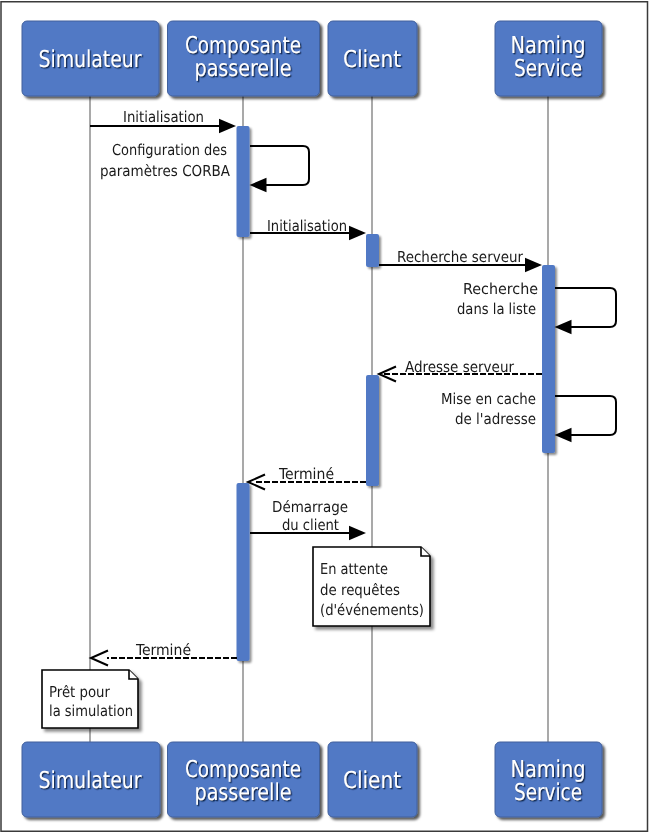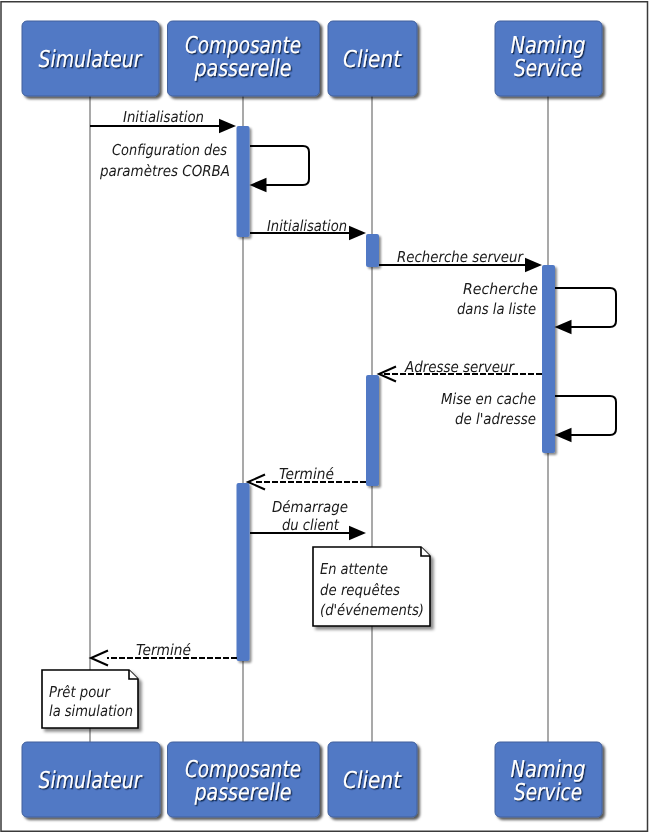--- a/index.html
+++ b/index.html
@@ -2,21 +2,21 @@
 <html><head>
 <meta charset="utf-8">
 <title>Diagramme de sequence</title>
 <style>
   html,body{margin:0;padding:0;background:#ffffff;}
   body{width:654px;height:834px;overflow:hidden;
        font-family:"DejaVu Sans",sans-serif;}
   #stage{position:relative;width:654px;height:834px;}
   svg{display:block;}
   text{text-rendering:geometricPrecision;}
-  #stage{transform:translateZ(0);font-style:italic;}
+  #stage{transform:translateZ(0);}
   .pbox{fill:#5179c5;stroke:#41609c;stroke-width:1;}
   .plabel{fill:#ffffff;font-family:"DejaVu Sans Condensed","DejaVu Sans",sans-serif;font-size:23.3px;text-anchor:middle;}
   .mlabel{fill:#1a1a1a;font-family:"DejaVu Sans Condensed","DejaVu Sans",sans-serif;font-size:15px;}
   .nlabel{fill:#1a1a1a;font-family:"DejaVu Sans Condensed","DejaVu Sans",sans-serif;font-size:15px;}
   .lifeline{stroke:#8c8c8c;stroke-width:1.5;}
   .msg{stroke:#000000;stroke-width:2;fill:none;}
   .ret{stroke:#000000;stroke-width:2;fill:none;stroke-dasharray:6 2;}
   .act{fill:#5179c5;}
   .note{fill:#ffffff;stroke:#000000;stroke-width:1.6;}
   .frame{fill:none;stroke:#3a3a3a;stroke-width:1.5;}

